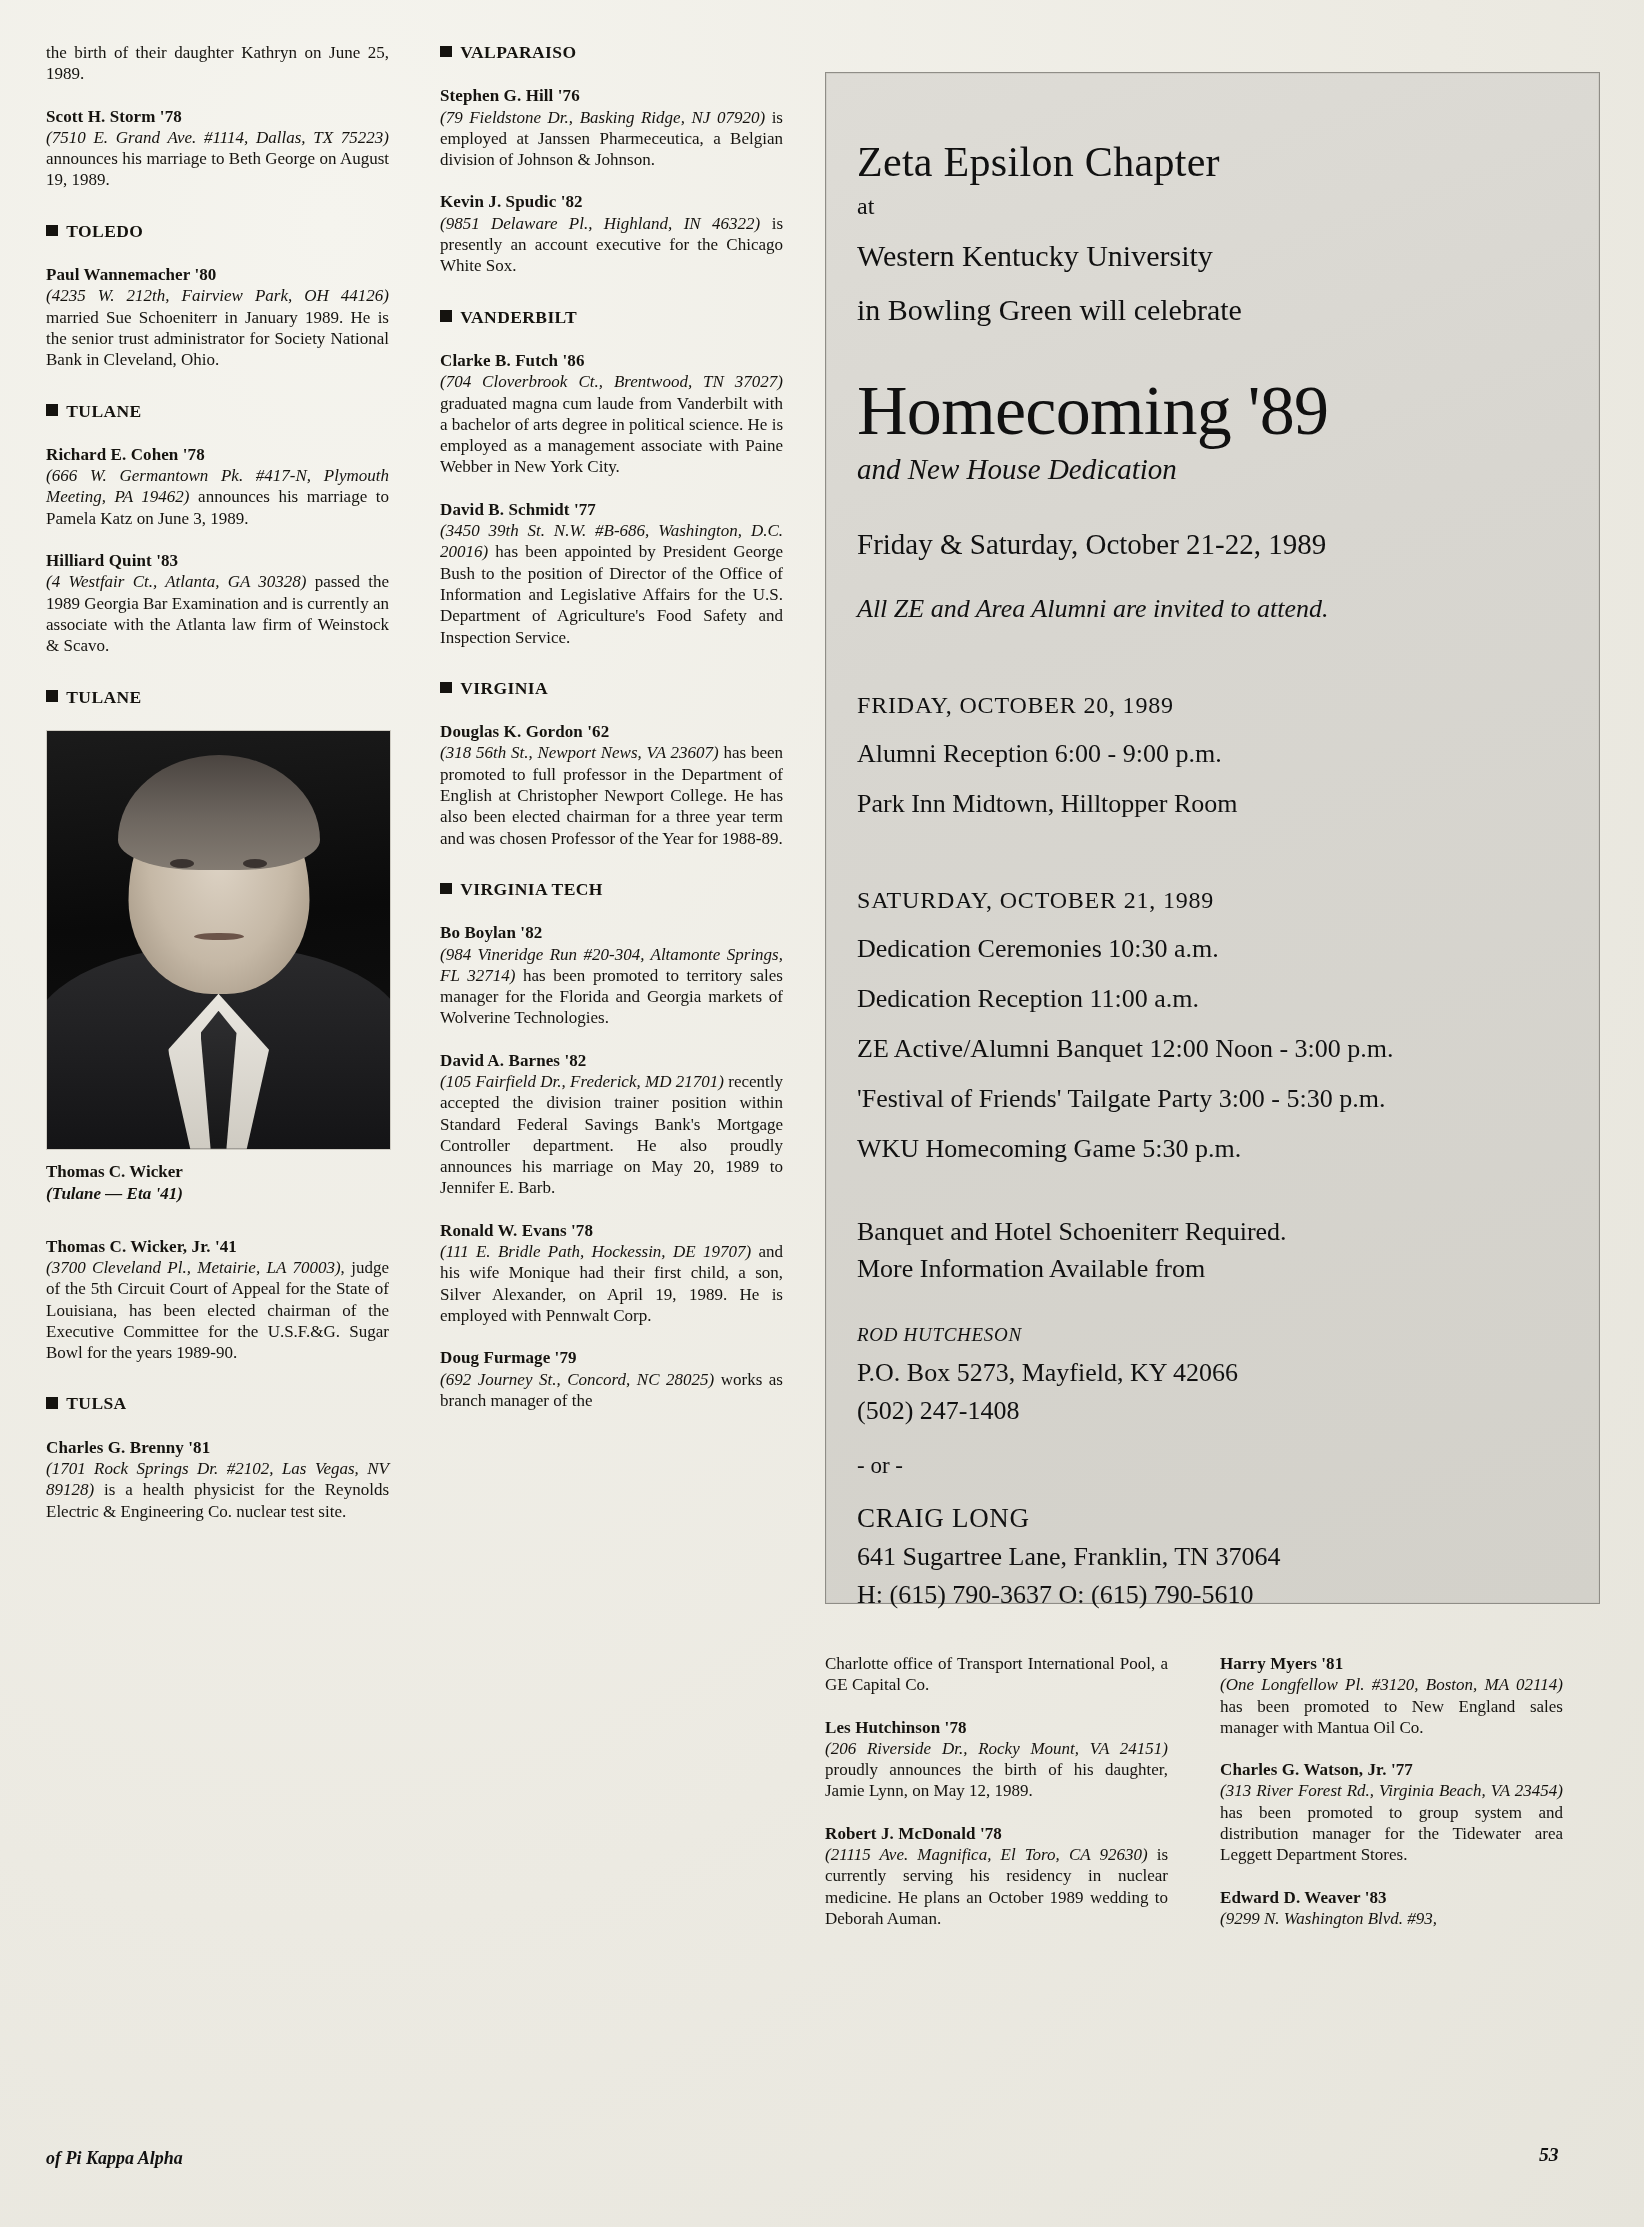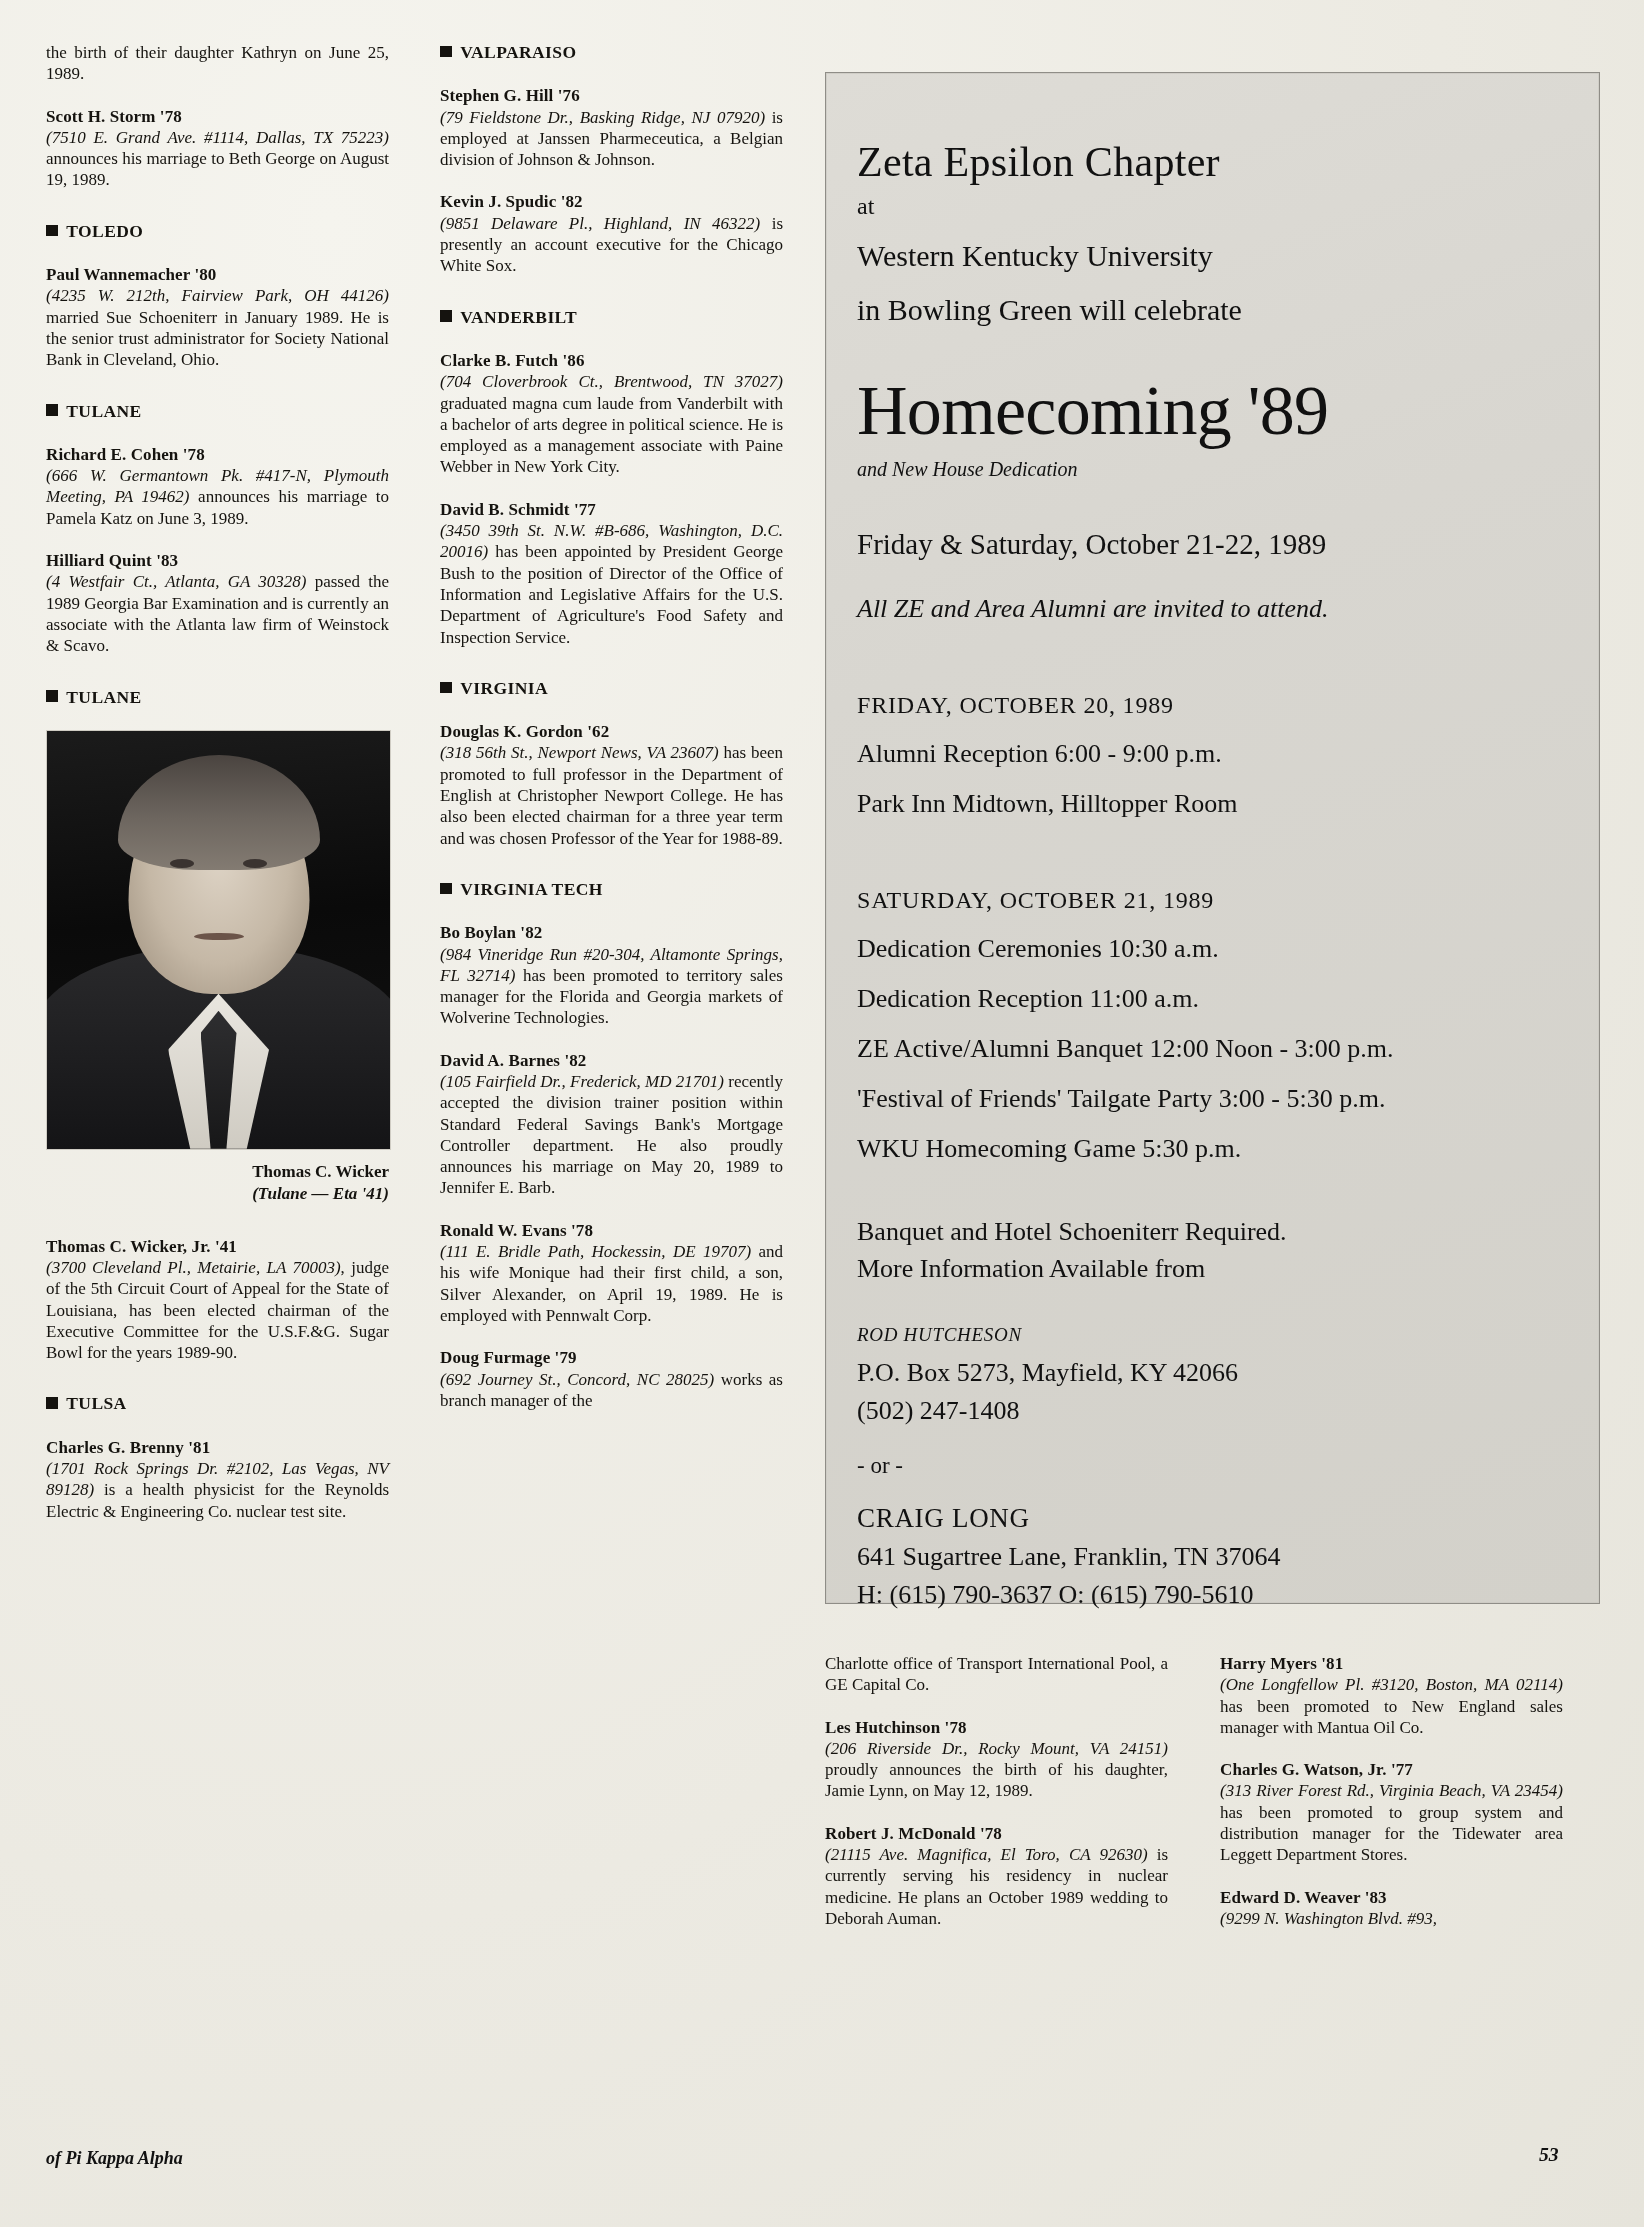--- a/index.html
+++ b/index.html
@@ -90,21 +90,21 @@
     background:linear-gradient(180deg,#e9e6df 0%,#cfcbc2 100%);
     clip-path:polygon(50% 0,100% 36%,78% 100%,22% 100%,0 36%);
   }
   .photo .tie{
     position:absolute;left:50%;bottom:0;transform:translateX(-50%);
     width:36px;height:138px;
     background:linear-gradient(180deg,#2e2e30 0%,#171718 100%);
     clip-path:polygon(50% 0,100% 16%,72% 100%,28% 100%,0 16%);
   }
   .caption{
-    text-align:right;font-weight:bold;font-size:17px;line-height:22px;
+    text-align:left;font-weight:bold;font-size:17px;line-height:22px;
     margin:10.8px 0 31px 0;
   }
   .caption .sub{font-weight:bold;font-style:italic;display:block;}
   
   .ad{
     position:absolute;
     left:825px;top:72px;width:775px;height:1532px;
     background:linear-gradient(160deg,#dedcd6 0%,#d8d6d0 35%,#d3d1ca 100%);
     border:1.3px solid #8f8d87;
     box-shadow:inset 0 0 0 0.7px #cbc9c2;
@@ -115,21 +115,21 @@
     box-sizing:border-box;
   }
   .ad .l1{font-size:42px;line-height:50px;margin-top:50px;letter-spacing:0.3px;}
   .ad .l2{font-size:24px;line-height:31px;margin-top:4px;}
   .ad .l3{font-size:30px;line-height:38px;margin-top:15px;}
   .ad .l4{font-size:30px;line-height:38px;margin-top:16px;}
   .ad .big{
     font-size:70px;line-height:76px;margin-top:44px;letter-spacing:-0.7px;
   }
   .ad .big2{
-    font-size:20px;line-height:38px;font-style:italic;margin-top:1.3px;
+    font-size:29px;line-height:38px;font-style:italic;margin-top:1.3px;
   }
   .ad .dates{font-size:29px;line-height:36px;margin-top:38px;}
   .ad .invite{font-size:26px;line-height:34px;font-style:italic;margin-top:30px;}
   .ad .dayhead{font-size:24px;line-height:32px;margin-top:63px;letter-spacing:0.8px;}
   .ad .item{font-size:26px;line-height:34px;margin-top:16px;}
   .ad .note{font-size:26px;line-height:34px;margin-top:49px;}
   .ad .note2{font-size:26px;line-height:34px;margin-top:2.7px;}
   .ad .person{font-size:19px;line-height:35px;margin-top:31px;letter-spacing:0.7px;font-style:italic;}
   .ad .pline{font-size:26px;line-height:34px;margin-top:4px;}
   .ad .or{font-size:23px;line-height:30px;margin-top:23px;}

